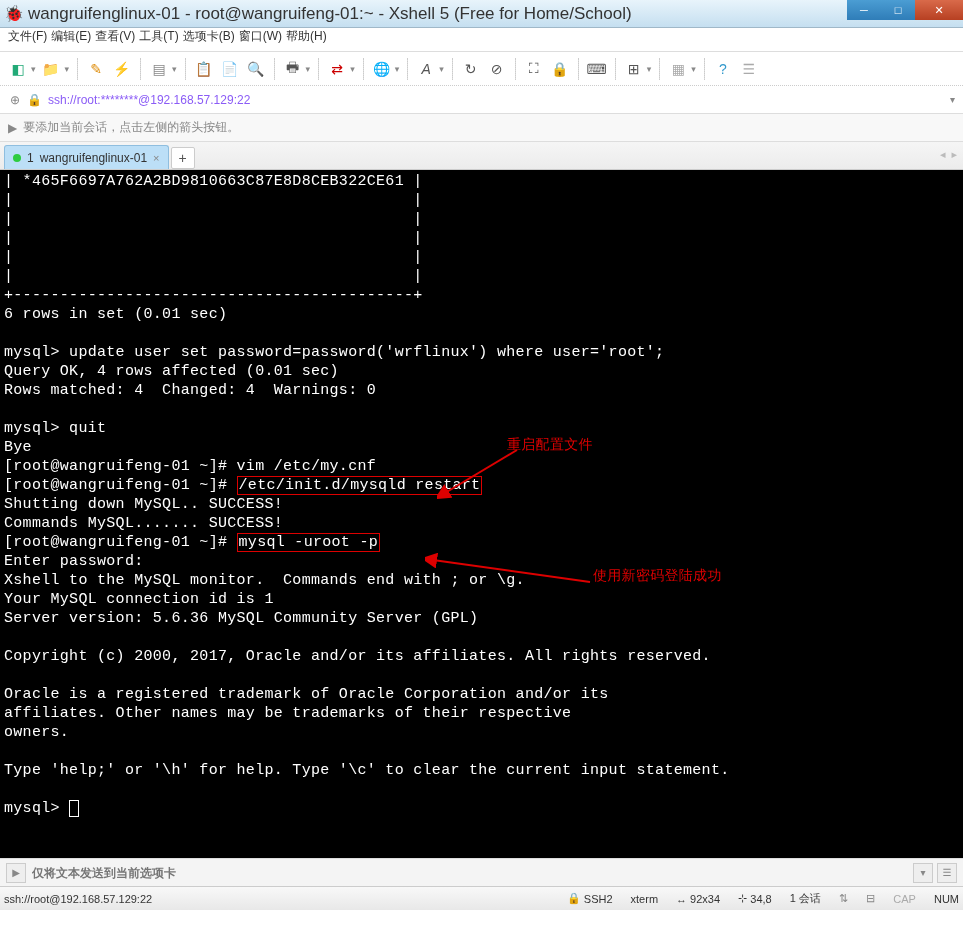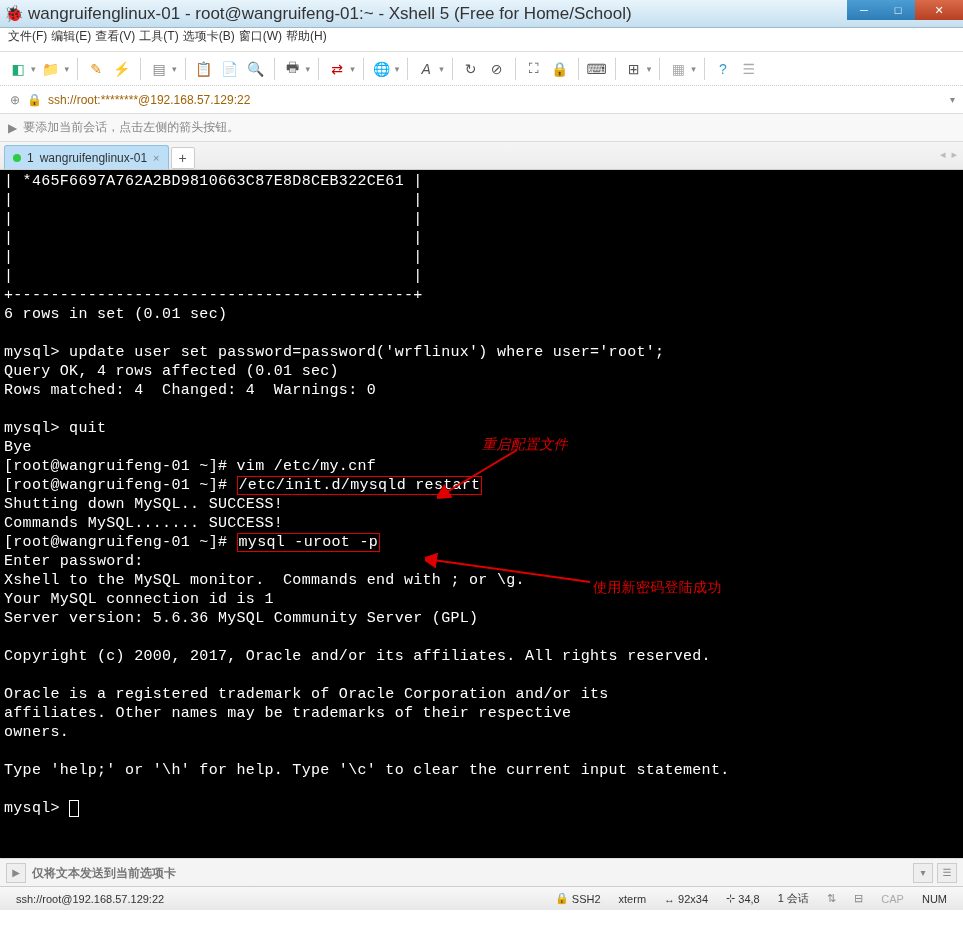--- a/index.html
+++ b/index.html
@@ -21,21 +21,21 @@
 
 
 .toolbar { height: 34px; background: #fff; border-bottom: 1px dotted #ccc; display: flex; align-items: center; padding: 0 8px; gap: 6px; color: #555; }
 .toolbar .tb-icon { width: 20px; height: 20px; display: flex; align-items: center; justify-content: center; font-size: 14px; }
 .toolbar .sep { width: 1px; height: 22px; background: #ddd; margin: 0 2px; border-right:1px dotted #ccc; }
 .toolbar .dd { font-size: 9px; color: #888; margin-left:-3px; }
 
 
 .addrbar { height: 28px; background: #fff; border-bottom: 1px solid #ddd; display: flex; align-items: center; padding: 0 8px; color: #888; gap: 6px; }
 .addr-icon { width:14px; height:14px; display:flex; align-items:center; justify-content:center; }
-.addr-text { color: #a16207; flex:1; }
+.addr-text { color: #8b5cf6; flex:1; }
 .addr-dd { color:#888; font-size:10px; }
 
 
 .tipbar { height: 28px; background: #f8f8f8; border-bottom: 1px solid #ddd; display: flex; align-items: center; padding: 0 8px; color: #888; gap: 6px; }
 
 
 .tabbar { height: 28px; background: linear-gradient(#f5f5f5,#ececec); border-bottom: 1px solid #ccc; display: flex; align-items: flex-end; padding: 0 4px; position:relative; }
 .tab { height: 24px; background: #e8e8e8; border: 1px solid #ccc; border-bottom:none; border-radius: 3px 3px 0 0; display: flex; align-items: center; padding: 0 8px; gap: 6px; color: #333; margin-right: 2px; }
 .tab.active { background: #bcdff7; border-color:#8fbedf; }
 .tab .dot { width: 8px; height: 8px; border-radius: 50%; background: #2ecc40; }
@@ -50,21 +50,21 @@
 .arrow-svg { position:absolute; pointer-events:none; }
 .cursor { display:inline-block; width:10px; height:17px; border:1px solid #fff; vertical-align:text-bottom; }
 
 
 .bottombar { height: 28px; background: #f4f4f4; border-top: 1px solid #ddd; display: flex; align-items: center; padding: 0 6px; gap: 6px; color: #888; }
 .bottombar .btn-icon { width:20px; height:20px; display:flex; align-items:center; justify-content:center; background:#eee; border:1px solid #ccc; font-size:10px; }
 .bottombar input { flex:1; border:none; background:transparent; font-size:12px; color:#888; outline:none;font-weight:bold; }
 .bottombar .right { display:flex; gap:4px; }
 
 
-.statusbar { height: 24px; background: linear-gradient(#f8f8f8,#e8e8e8); border-top:1px solid #ccc; display:flex; align-items:center; padding:0 16px; color:#333; font-size:11px; justify-content:space-between; }
+.statusbar { height: 24px; background: linear-gradient(#f8f8f8,#e8e8e8); border-top:1px solid #ccc; display:flex; align-items:center; padding:0 4px; color:#333; font-size:11px; justify-content:space-between; }
 .statusbar .left { }
 .statusbar .right { display:flex; gap:18px; align-items:center; }
 .statusbar .right span { display:flex; align-items:center; gap:3px; }
 </style>
 </head>
 <body>
 
 <div class="titlebar">
   <span class="app-icon">🐞</span>
   <span class="title-text">wangruifenglinux-01 - root@wangruifeng-01:~ - Xshell 5 (Free for Home/School)</span>
@@ -186,22 +186,22 @@
 <span></span>
 <span>Copyright (c) 2000, 2017, Oracle and/or its affiliates. All rights reserved.</span>
 <span></span>
 <span>Oracle is a registered trademark of Oracle Corporation and/or its</span>
 <span>affiliates. Other names may be trademarks of their respective</span>
 <span>owners.</span>
 <span></span>
 <span>Type 'help;' or '\h' for help. Type '\c' to clear the current input statement.</span>
 <span></span>
 <span><span>mysql&gt; </span><span class="cursor"></span></span>
-<div class="annot" style="left:482px; top:265px;font-style:italic;">重启配置文件</div>
-<div class="annot" style="left:593px; top:408px;">使用新密码登陆成功</div>
+<div class="annot" style="left:507px; top:265px;">重启配置文件</div>
+<div class="annot" style="left:593px; top:396px;">使用新密码登陆成功</div>
 <svg class="arrow-svg" style="left:437px; top:275px;" width="90" height="60">
       <defs>
         <marker id="ah1" markerWidth="8" markerHeight="8" refX="2" refY="4" orient="auto">
           <path d="M0,0 L8,4 L0,8 Z" fill="#d00"></path>
         </marker>
       </defs>
       <line x1="80" y1="5" x2="8" y2="48" stroke="#d00" stroke-width="2" marker-end="url(#ah1)"></line>
     </svg>
 <svg class="arrow-svg" style="left:425px; top:382px;" width="170" height="40">
       <defs>

